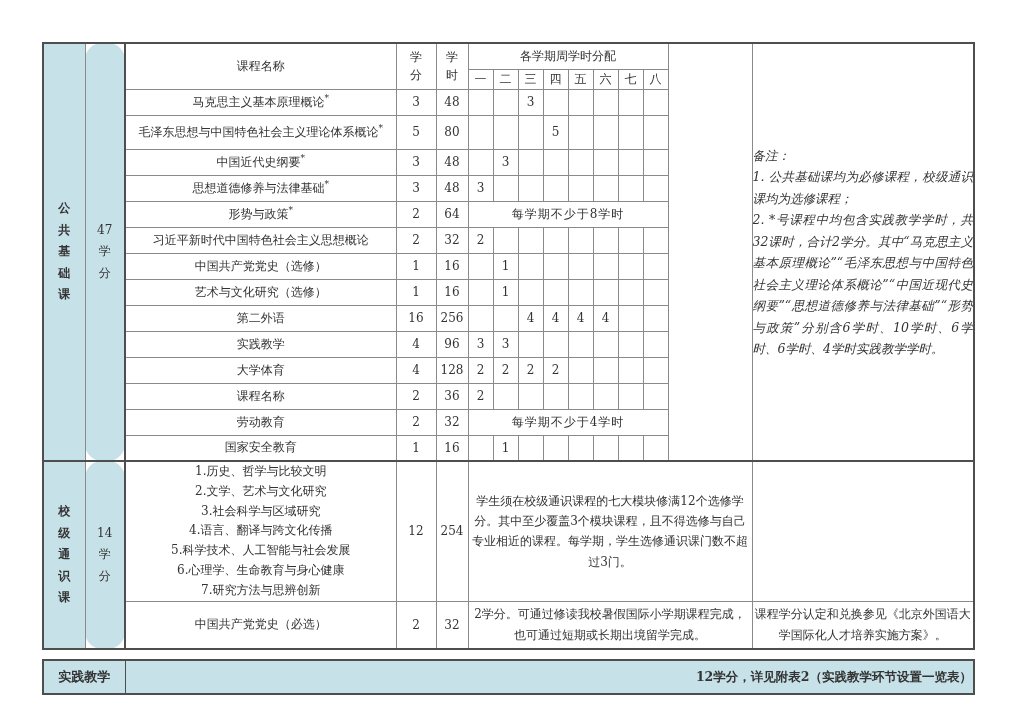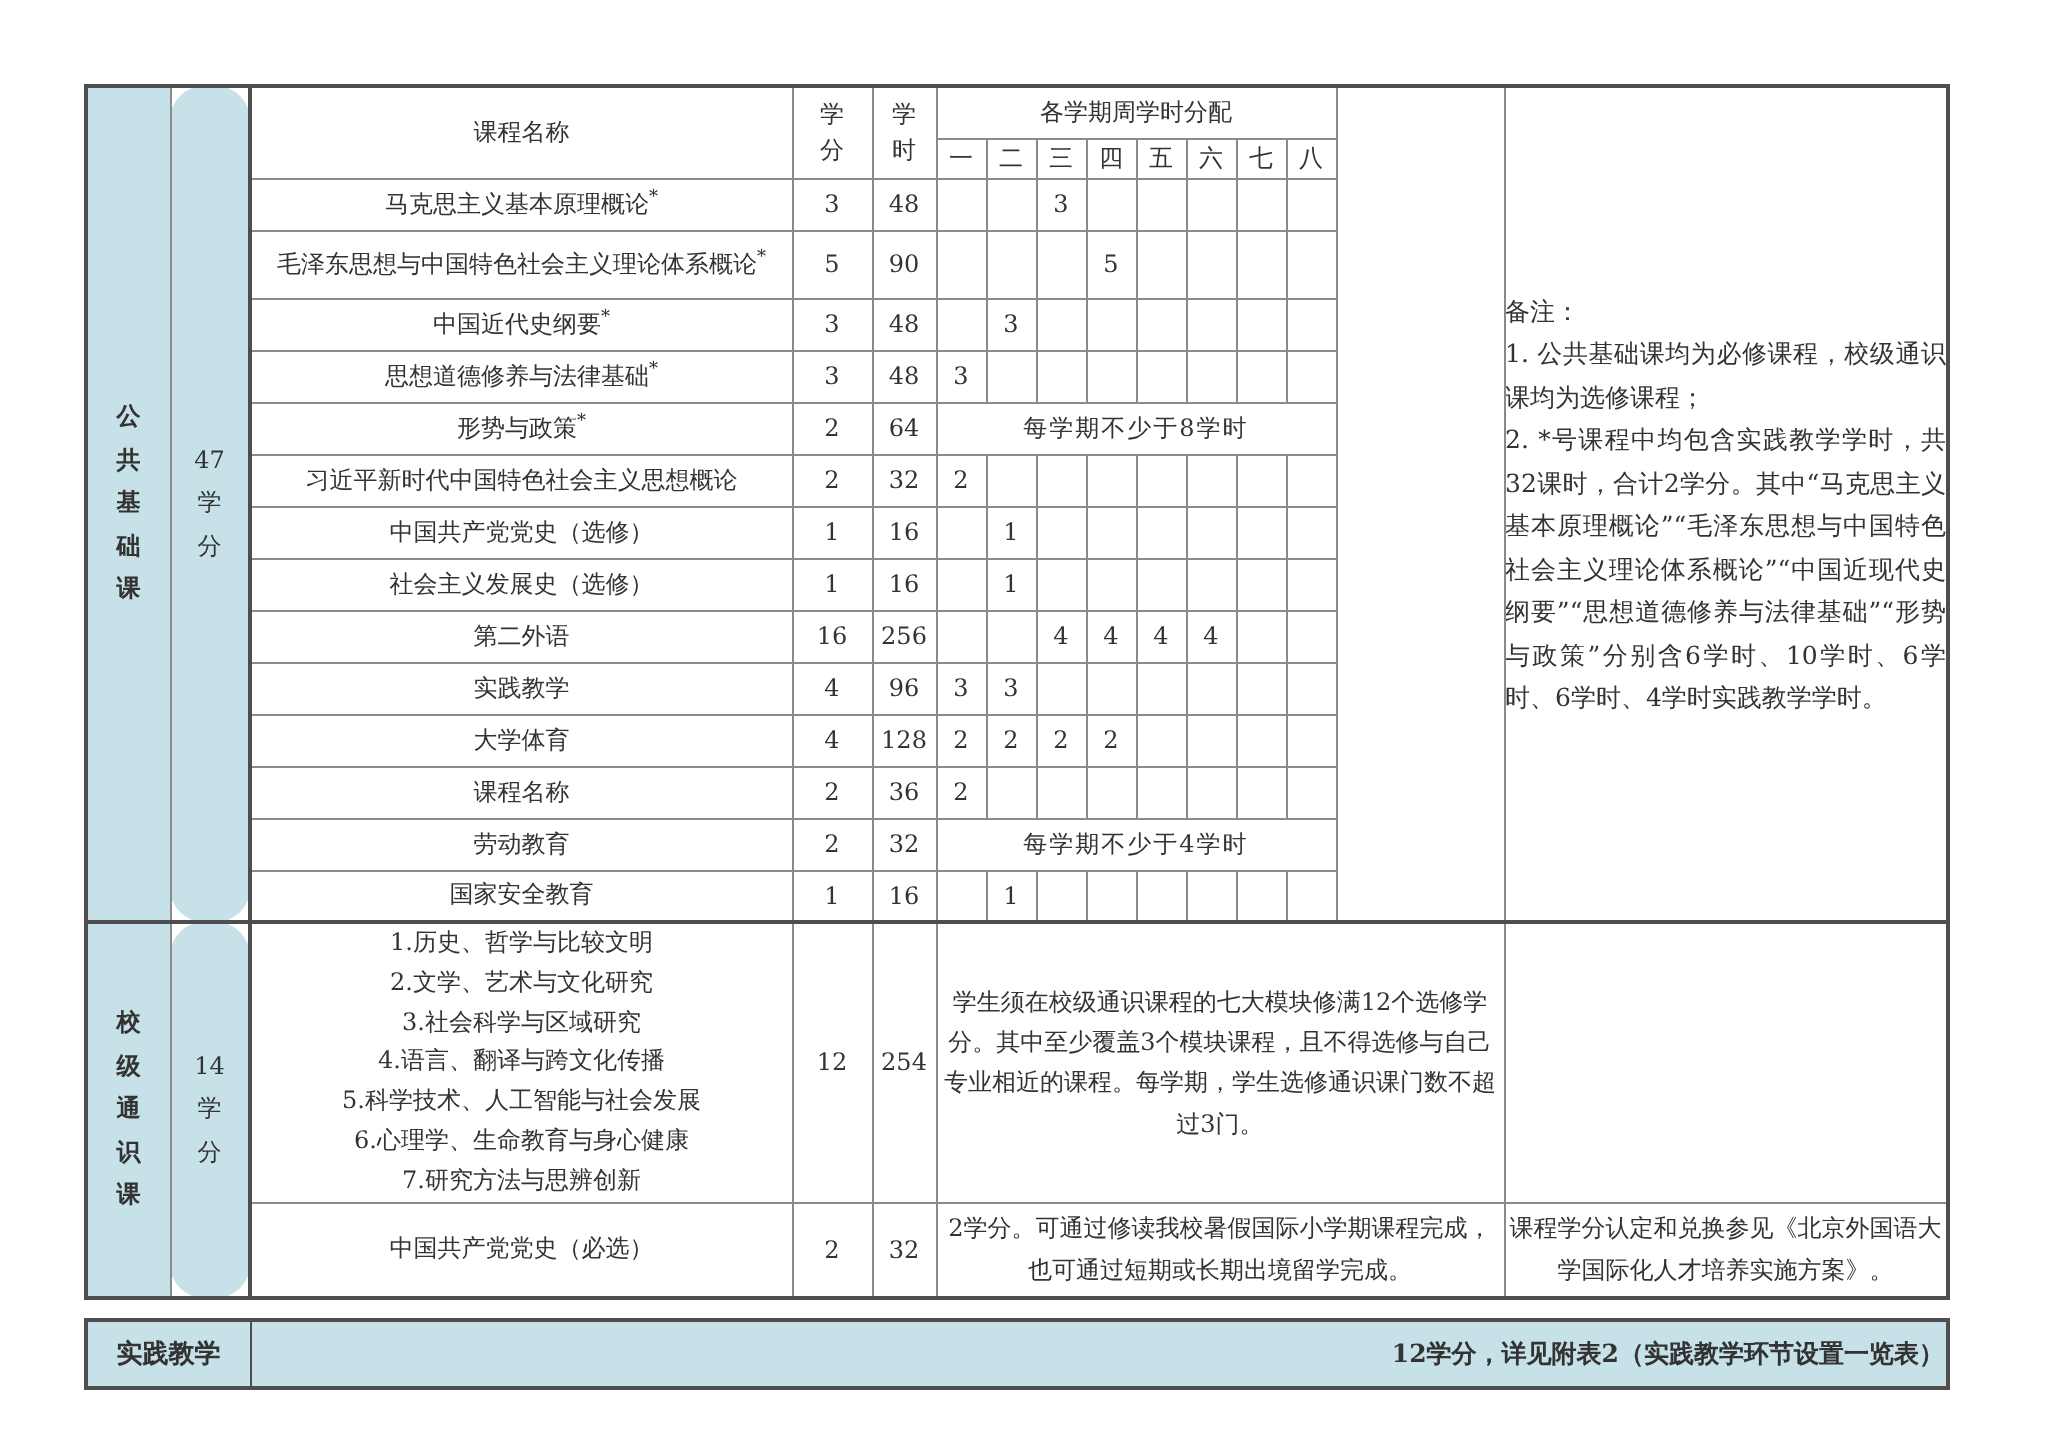--- a/index.html
+++ b/index.html
@@ -14,21 +14,21 @@
   .v{white-space:pre-line;line-height:1.8;}
   .bR2{border-right:2px solid #4e4e4e !important;border-radius:17px;}
   .bT2{border-top:2px solid #4e4e4e !important;}
   .hdr{font-size:12.5px;}
   .hdr2{white-space:pre-line;line-height:1.5;font-size:12.5px;}
   .course{font-size:12px;}
   .star{font-size:9px;vertical-align:super;line-height:0;}
   .left-cell{text-align:left;padding:4px 8px;}
   .modules{text-align:left;padding:6px 10px;font-size:12px;line-height:1.65;white-space:pre-line;}
   .desc{text-align:justify;padding:6px 10px;font-size:12.5px;line-height:1.7;vertical-align:middle;margin-top:40px;}
-  .notes-cell{text-align:left;vertical-align:middle;padding:8px 9px;}
+  .notes-cell{text-align:left;vertical-align:middle;padding:8px 9px;font-style:italic;}
   .notes-cell .remark-line{font-size:12.5px;line-height:1.72;text-align:justify;}
   .span-note{font-size:12px;letter-spacing:1px;}
   .practice-table{position:absolute;left:42px;top:647px;width:931px;height:36px;border:2px solid #4e4e4e;margin-top:12px;}
   .practice-table td{border:1px solid #4e4e4e;background:#c7e1e9;font-weight:bold;vertical-align:middle;}
   .practice-label{font-size:13px;text-align:center;}
   .practice-text{font-size:12.5px;text-align:right;padding-left:12px;}
 </style>
 </head>
 <body>
 
@@ -98,21 +98,21 @@
       <td></td>
       <td></td>
       <td></td>
       <td></td>
       <td></td>
     </tr>
 
     <tr style="height:34px">
       <td class="course"><span>毛泽东思想与中国特色社会主义理论体系概论</span><sup class="star">*</sup></td>
       <td>5</td>
-      <td>90</td>
+      <td>80</td>
       <td></td>
       <td></td>
       <td></td>
       <td>5</td>
       <td></td>
       <td></td>
       <td></td>
       <td></td>
     </tr>
 
@@ -173,21 +173,21 @@
       <td>1</td>
       <td></td>
       <td></td>
       <td></td>
       <td></td>
       <td></td>
       <td></td>
     </tr>
 
     <tr style="height:26px">
-      <td class="course"><span>社会主义发展史（选修）</span><sup class="star"></sup></td>
+      <td class="course"><span>艺术与文化研究（选修）</span><sup class="star"></sup></td>
       <td>1</td>
       <td>16</td>
       <td></td>
       <td>1</td>
       <td></td>
       <td></td>
       <td></td>
       <td></td>
       <td></td>
       <td></td>

